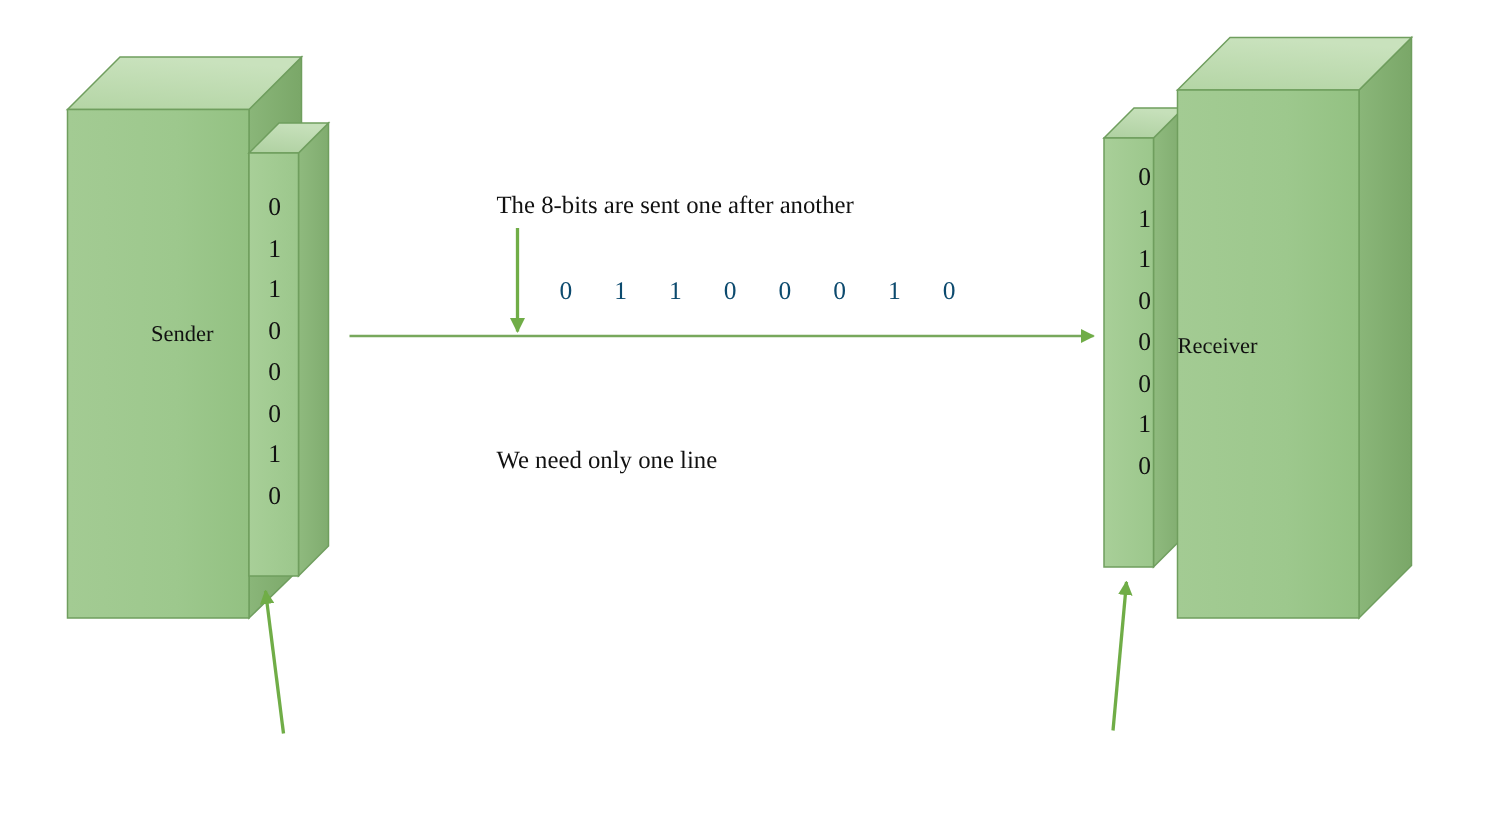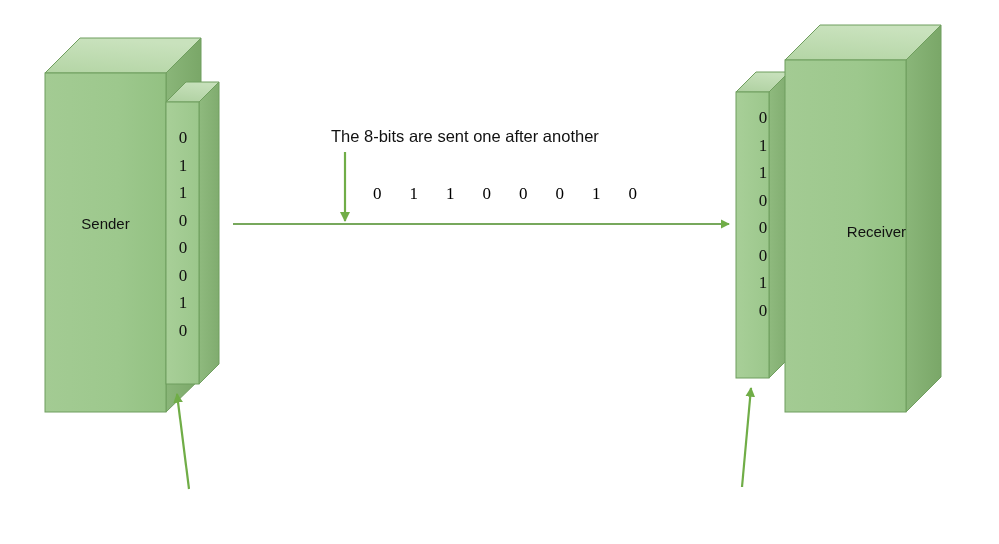--- a/index.html
+++ b/index.html
@@ -24,35 +24,35 @@
   svg.diagram {
     position: absolute;
     left: 0; top: 0;
     width: 999px;
     height: 544px;
     display: block;
   }
   .label-text {
     position: absolute;
     color: #0d0d0d;
-    font-family: Liberation Sans, sans-serif;
+    font-family: Liberation Serif, serif;
     white-space: pre;
   }
   .box-name {
     font-size: 15px;
     color: #111111;
   }
   .note-text {
     font-size: 16.5px;
     color: #111111;
   }
   .bitstream-text {
     font-family: "Liberation Serif", serif;
     font-size: 17px;
-    color: #000000;
+    color: #0c4a6e;
     letter-spacing: 0px;
   }
   .converter-text {
     font-size: 16.5px;
     color: #111111;
   }
   .bit-col {
     position: absolute;
     font-family: "Liberation Serif", serif;
     font-size: 17px;
@@ -138,23 +138,23 @@
 
     <line x1="233" y1="224" x2="729" y2="224" stroke="#77a85c" stroke-width="1.8" marker-end="url(#arrowGreen)"></line>
 
     <line x1="345" y1="152" x2="345" y2="221" stroke="#70ad47" stroke-width="2.2" marker-end="url(#arrowGreenDown)"></line>
 
     <line x1="189" y1="489" x2="177" y2="394" stroke="#70ad47" stroke-width="2.2" marker-end="url(#arrowGreenUp)"></line>
 
     <line x1="742" y1="487" x2="751" y2="388" stroke="#70ad47" stroke-width="2.2" marker-end="url(#arrowGreenUp)"></line>
   </svg>
 
-  <div class="label-text box-name" style="left:45px; top:224px; width:121px; margin-top:-9px; text-align:center;">Sender</div>
+  <div class="label-text box-name" style="left:45px; top:224px; width:121px; margin-top:-9px; text-align:center;padding-left:16px;">Sender</div>
 
-  <div class="label-text box-name" style="left:785px; top:232px; width:121px; margin-top:-9px; text-align:right;">Receiver</div>
+  <div class="label-text box-name" style="left:785px; top:232px; width:121px; margin-top:-9px; text-align:left;">Receiver</div>
 
   <div class="bit-col" style="left:172px; top:124px;">
     <span class="bit-digit">0</span>
     <span class="bit-digit">1</span>
     <span class="bit-digit">1</span>
     <span class="bit-digit">0</span>
     <span class="bit-digit">0</span>
     <span class="bit-digit">0</span>
     <span class="bit-digit">1</span>
     <span class="bit-digit">0</span>
@@ -168,16 +168,17 @@
     <span class="bit-digit">0</span>
     <span class="bit-digit">0</span>
     <span class="bit-digit">1</span>
     <span class="bit-digit">0</span>
   </div>
 
   <div class="label-text note-text" style="left:331px; top:127px;">The 8-bits are sent one after another</div>
 
   <div class="label-text bitstream-text" style="left:373px; top:184px; letter-spacing:6.5px;">0  1  1  0  0  0  1  0</div>
 
+  <div class="label-text note-text" style="left:331px; top:297px;">We need only one line</div>
 
 
 
 </div>
 
 </body></html>

